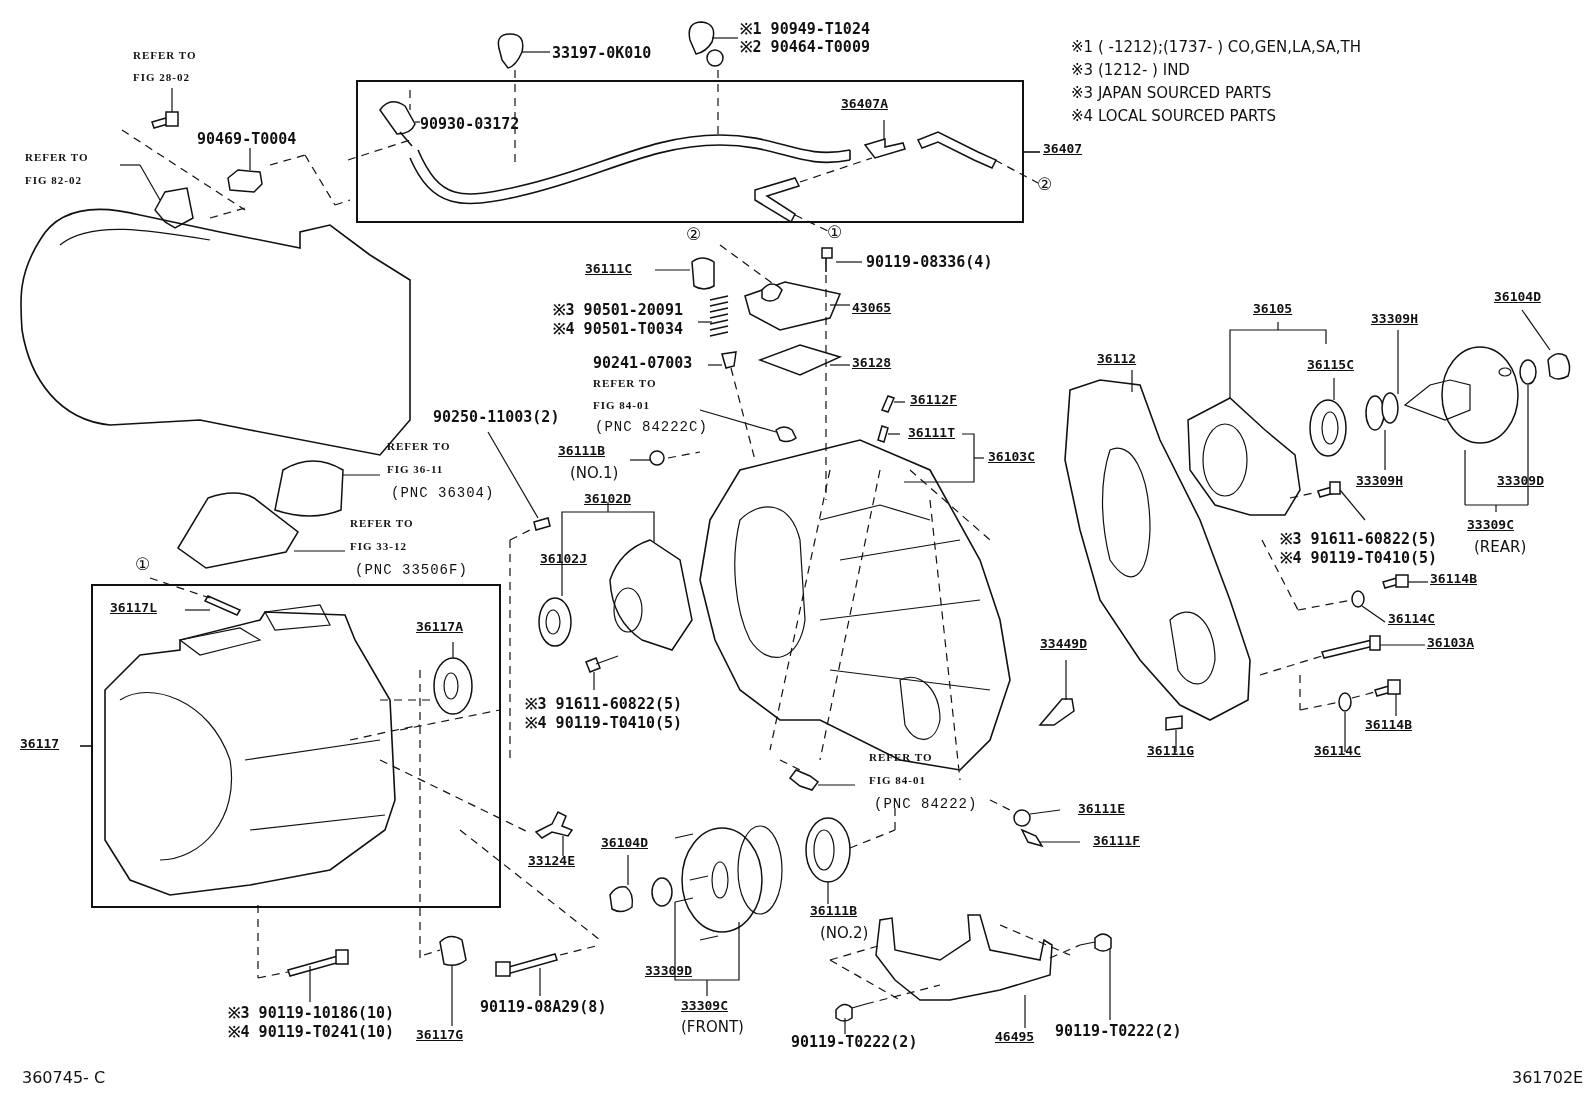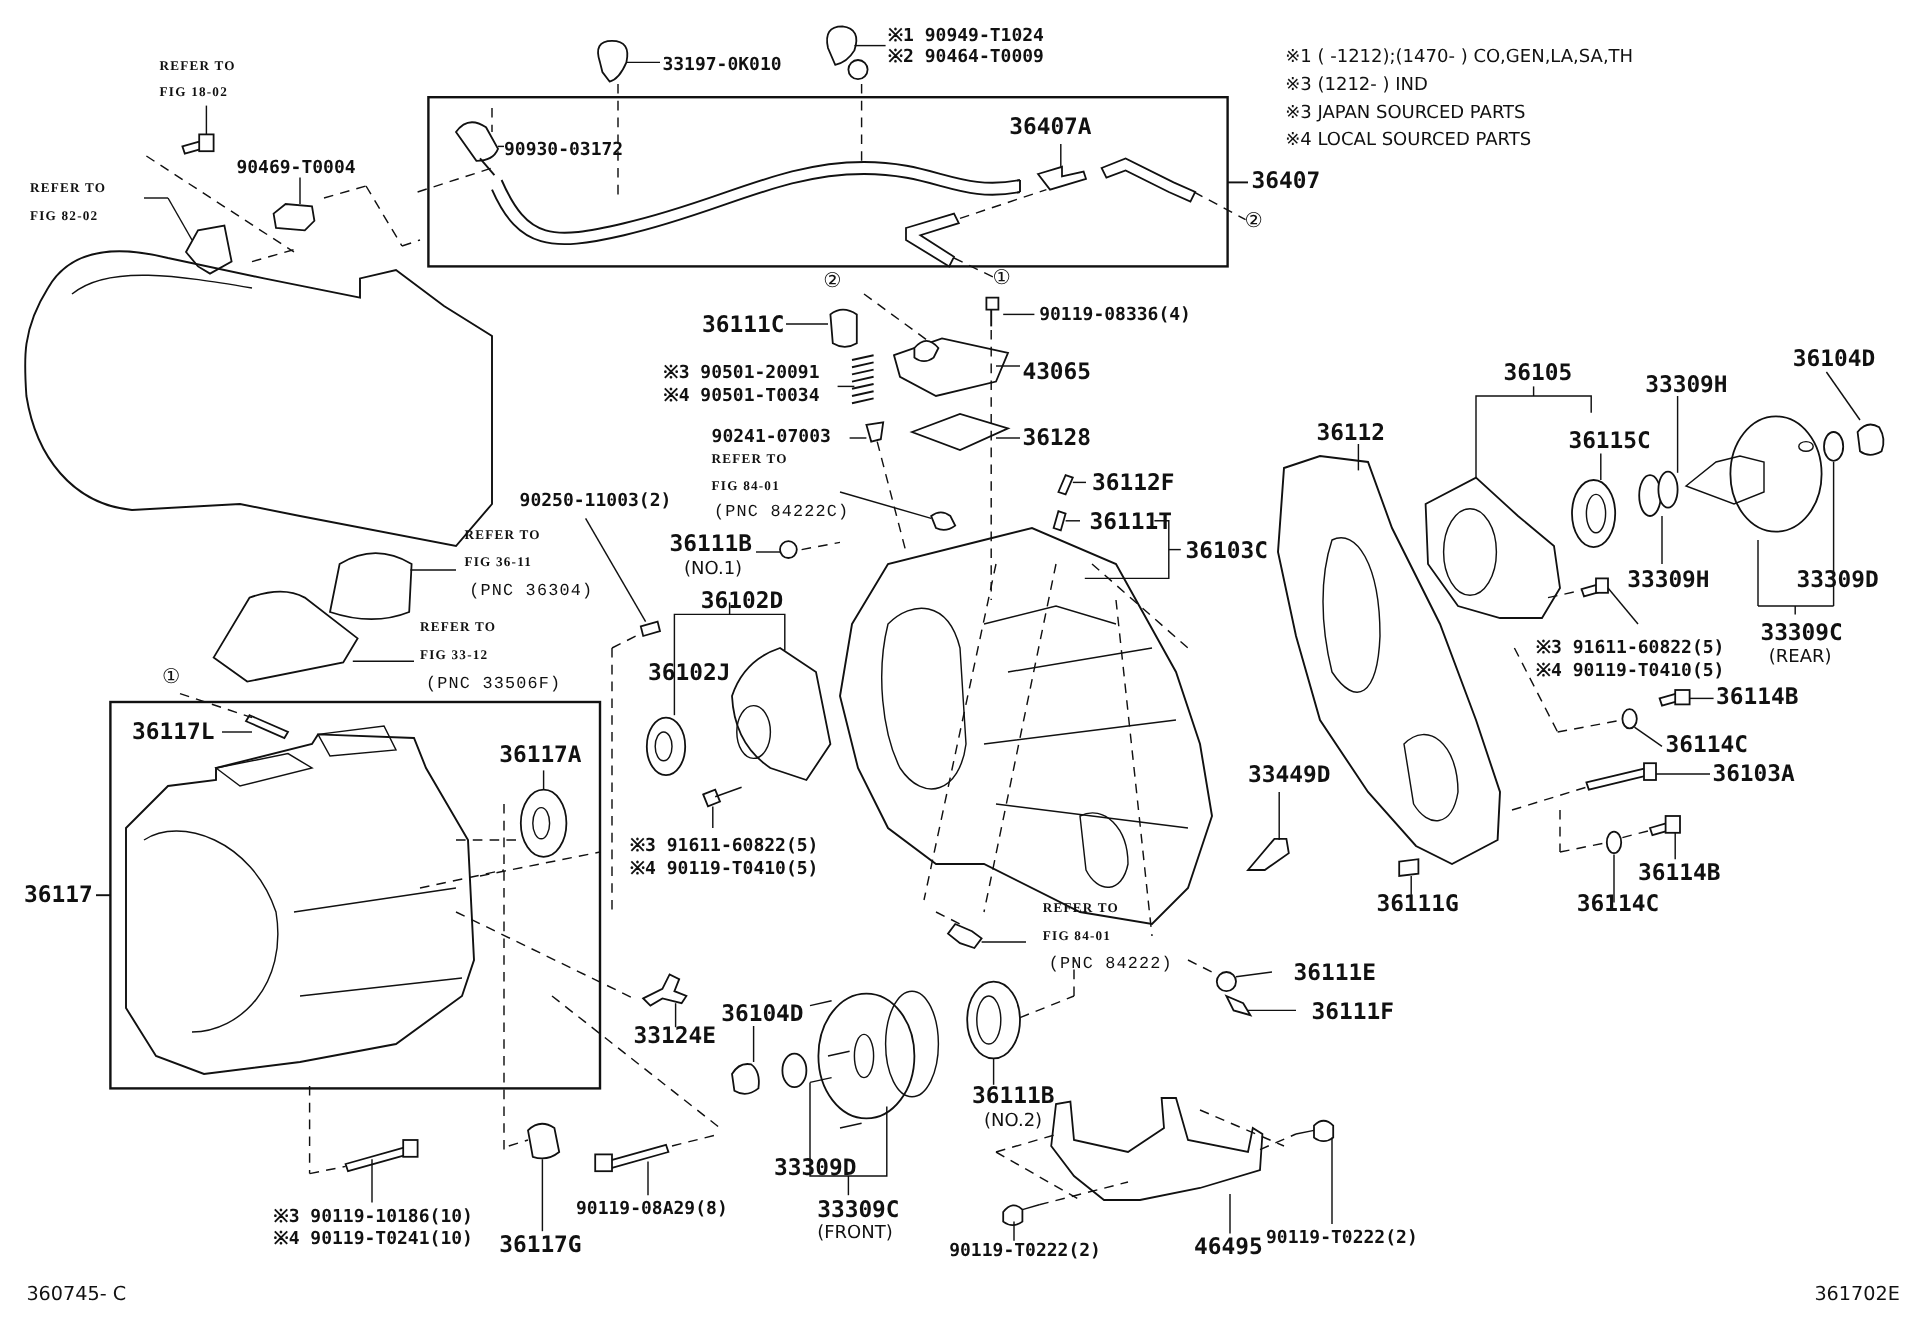--- a/index.html
+++ b/index.html
@@ -6,21 +6,21 @@
   body { width: 1592px; height: 1099px; position: relative; overflow: hidden; }
   #canvas { position: absolute; left: 0; top: 0; width: 1592px; height: 1099px; }
   .lbl {
     position: absolute;
     font-family: "DejaVu Sans Mono", "Liberation Mono", monospace;
     font-weight: bold;
     color: #111111;
     white-space: nowrap;
     line-height: 1;
   }
-  .pn  { font-size: 19px; letter-spacing: 0px; }
+  .pn  { font-size: 13px; letter-spacing: 0px; text-decoration: underline; }
   .pns { font-size: 15px; }
   .sub { font-family: "DejaVu Sans", "Liberation Sans", sans-serif; font-weight: normal; font-size: 15px; }
   .ref { font-family: "Liberation Serif", "DejaVu Serif", serif; font-weight: bold; font-size: 11px; letter-spacing: 1px; }
   .refp { font-family: "Liberation Mono", "DejaVu Sans Mono", monospace; font-weight: normal; font-size: 14px; letter-spacing: 1px; }
   .note { font-family: "DejaVu Sans", "Liberation Sans", sans-serif; font-weight: normal; font-size: 15px; color:#111; }
   .circ { font-family: "DejaVu Sans", sans-serif; font-weight: normal; font-size: 17px; }
   svg .p { fill: none; stroke: #111; stroke-width: 1.6; }
   svg .t { fill: none; stroke: #111; stroke-width: 1.2; }
   svg .d { fill: none; stroke: #111; stroke-width: 1.2; stroke-dasharray: 8 6; }
   svg .b { fill: none; stroke: #111; stroke-width: 2; }
@@ -286,36 +286,36 @@
   <line class="t" x1="1396" y1="694" x2="1396" y2="716"></line>
   <line class="d" x1="1300" y1="675" x2="1300" y2="710"></line>
   <line class="d" x1="1300" y1="710" x2="1340" y2="702"></line>
   <line class="d" x1="1352" y1="698" x2="1375" y2="692"></line>
 
   <path class="f" d="M1166 718 l16 -2 l0 12 l-16 2 z"></path>
   <line class="t" x1="1176" y1="730" x2="1176" y2="752"></line>
 </svg>
 
 <div class="lbl ref" style="left:133px;top:50px">REFER TO</div>
-<div class="lbl ref" style="left:133px;top:72px">FIG 18-02</div>
+<div class="lbl ref" style="left:133px;top:72px">FIG 28-02</div>
 <div class="lbl ref" style="left:25px;top:152px">REFER TO</div>
 <div class="lbl ref" style="left:25px;top:175px">FIG 82-02</div>
 <div class="lbl pns" style="left:197px;top:132px">90469-T0004</div>
 
 <div class="lbl pns" style="left:552px;top:46px">33197-0K010</div>
 <div class="lbl pns" style="left:740px;top:22px">※1 90949-T1024</div>
 <div class="lbl pns" style="left:740px;top:40px">※2 90464-T0009</div>
 <div class="lbl pns" style="left:420px;top:117px">90930-03172</div>
 <div class="lbl pn" style="left:841px;top:97px">36407A</div>
 <div class="lbl pn" style="left:1043px;top:142px">36407</div>
 <div class="lbl circ" style="left:1037px;top:176px">②</div>
 <div class="lbl circ" style="left:827px;top:224px">①</div>
 <div class="lbl circ" style="left:686px;top:226px">②</div>
 
-<div class="lbl note" style="left:1071px;top:40px">※1 (      -1212);(1470-      ) CO,GEN,LA,SA,TH</div>
+<div class="lbl note" style="left:1071px;top:40px">※1 (      -1212);(1737-      ) CO,GEN,LA,SA,TH</div>
 <div class="lbl note" style="left:1071px;top:63px">※3 (1212-      ) IND</div>
 <div class="lbl note" style="left:1071px;top:86px">※3 JAPAN SOURCED PARTS</div>
 <div class="lbl note" style="left:1071px;top:109px">※4 LOCAL SOURCED PARTS</div>
 
 <div class="lbl pn" style="left:585px;top:262px">36111C</div>
 <div class="lbl pns" style="left:866px;top:255px">90119-08336(4)</div>
 <div class="lbl pn" style="left:852px;top:301px">43065</div>
 <div class="lbl pns" style="left:553px;top:303px">※3 90501-20091</div>
 <div class="lbl pns" style="left:553px;top:322px">※4 90501-T0034</div>
 <div class="lbl pns" style="left:593px;top:356px">90241-07003</div>

